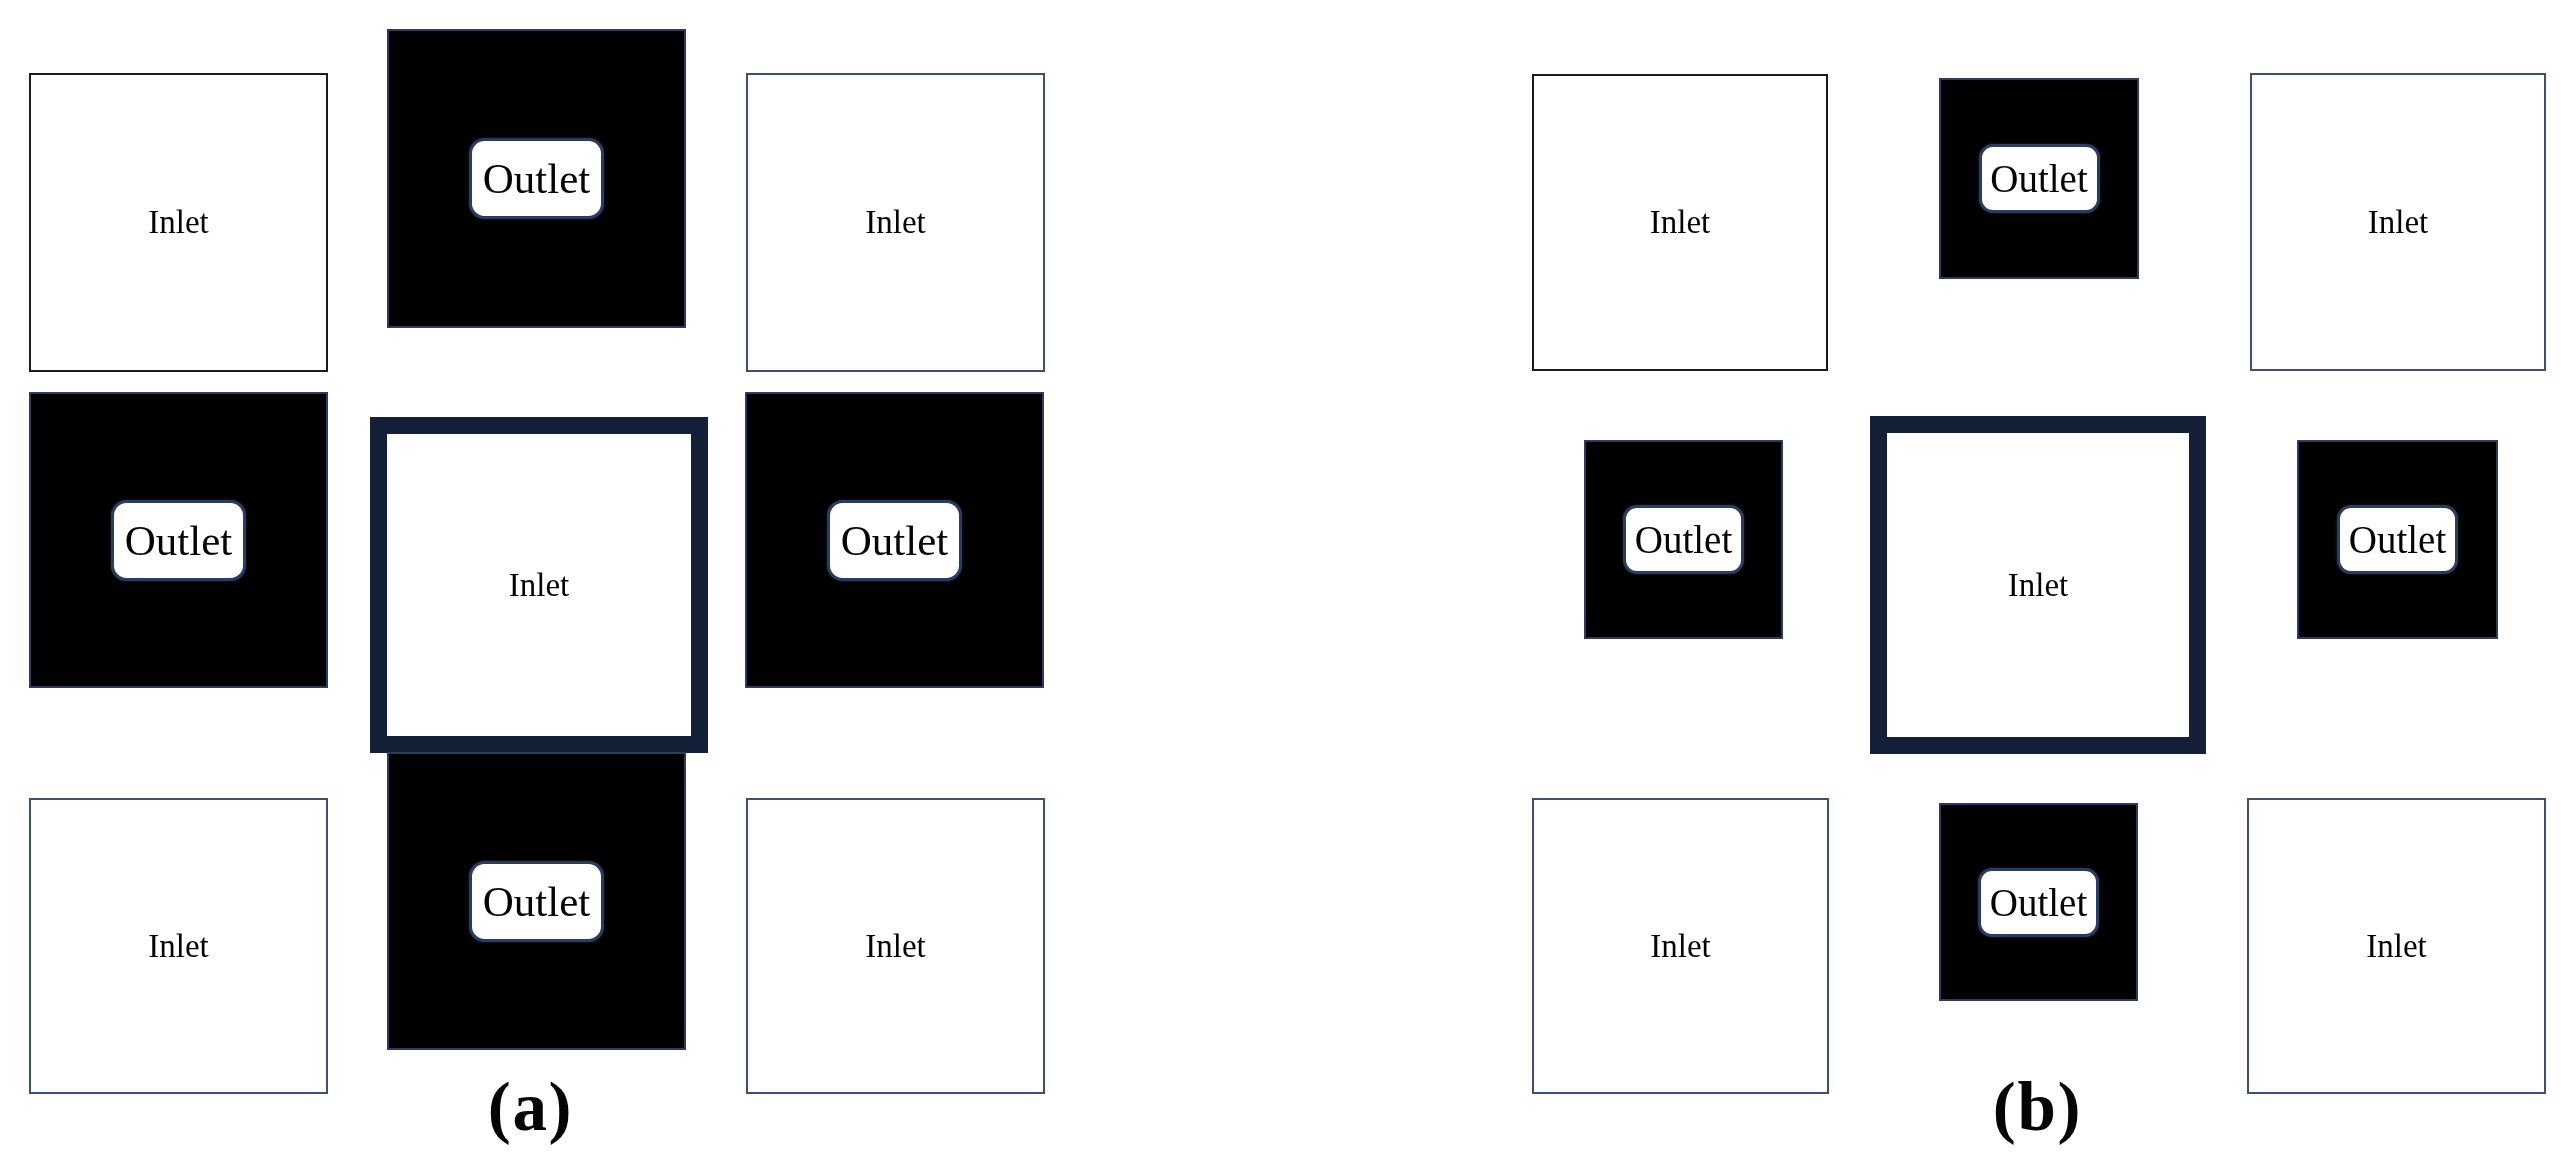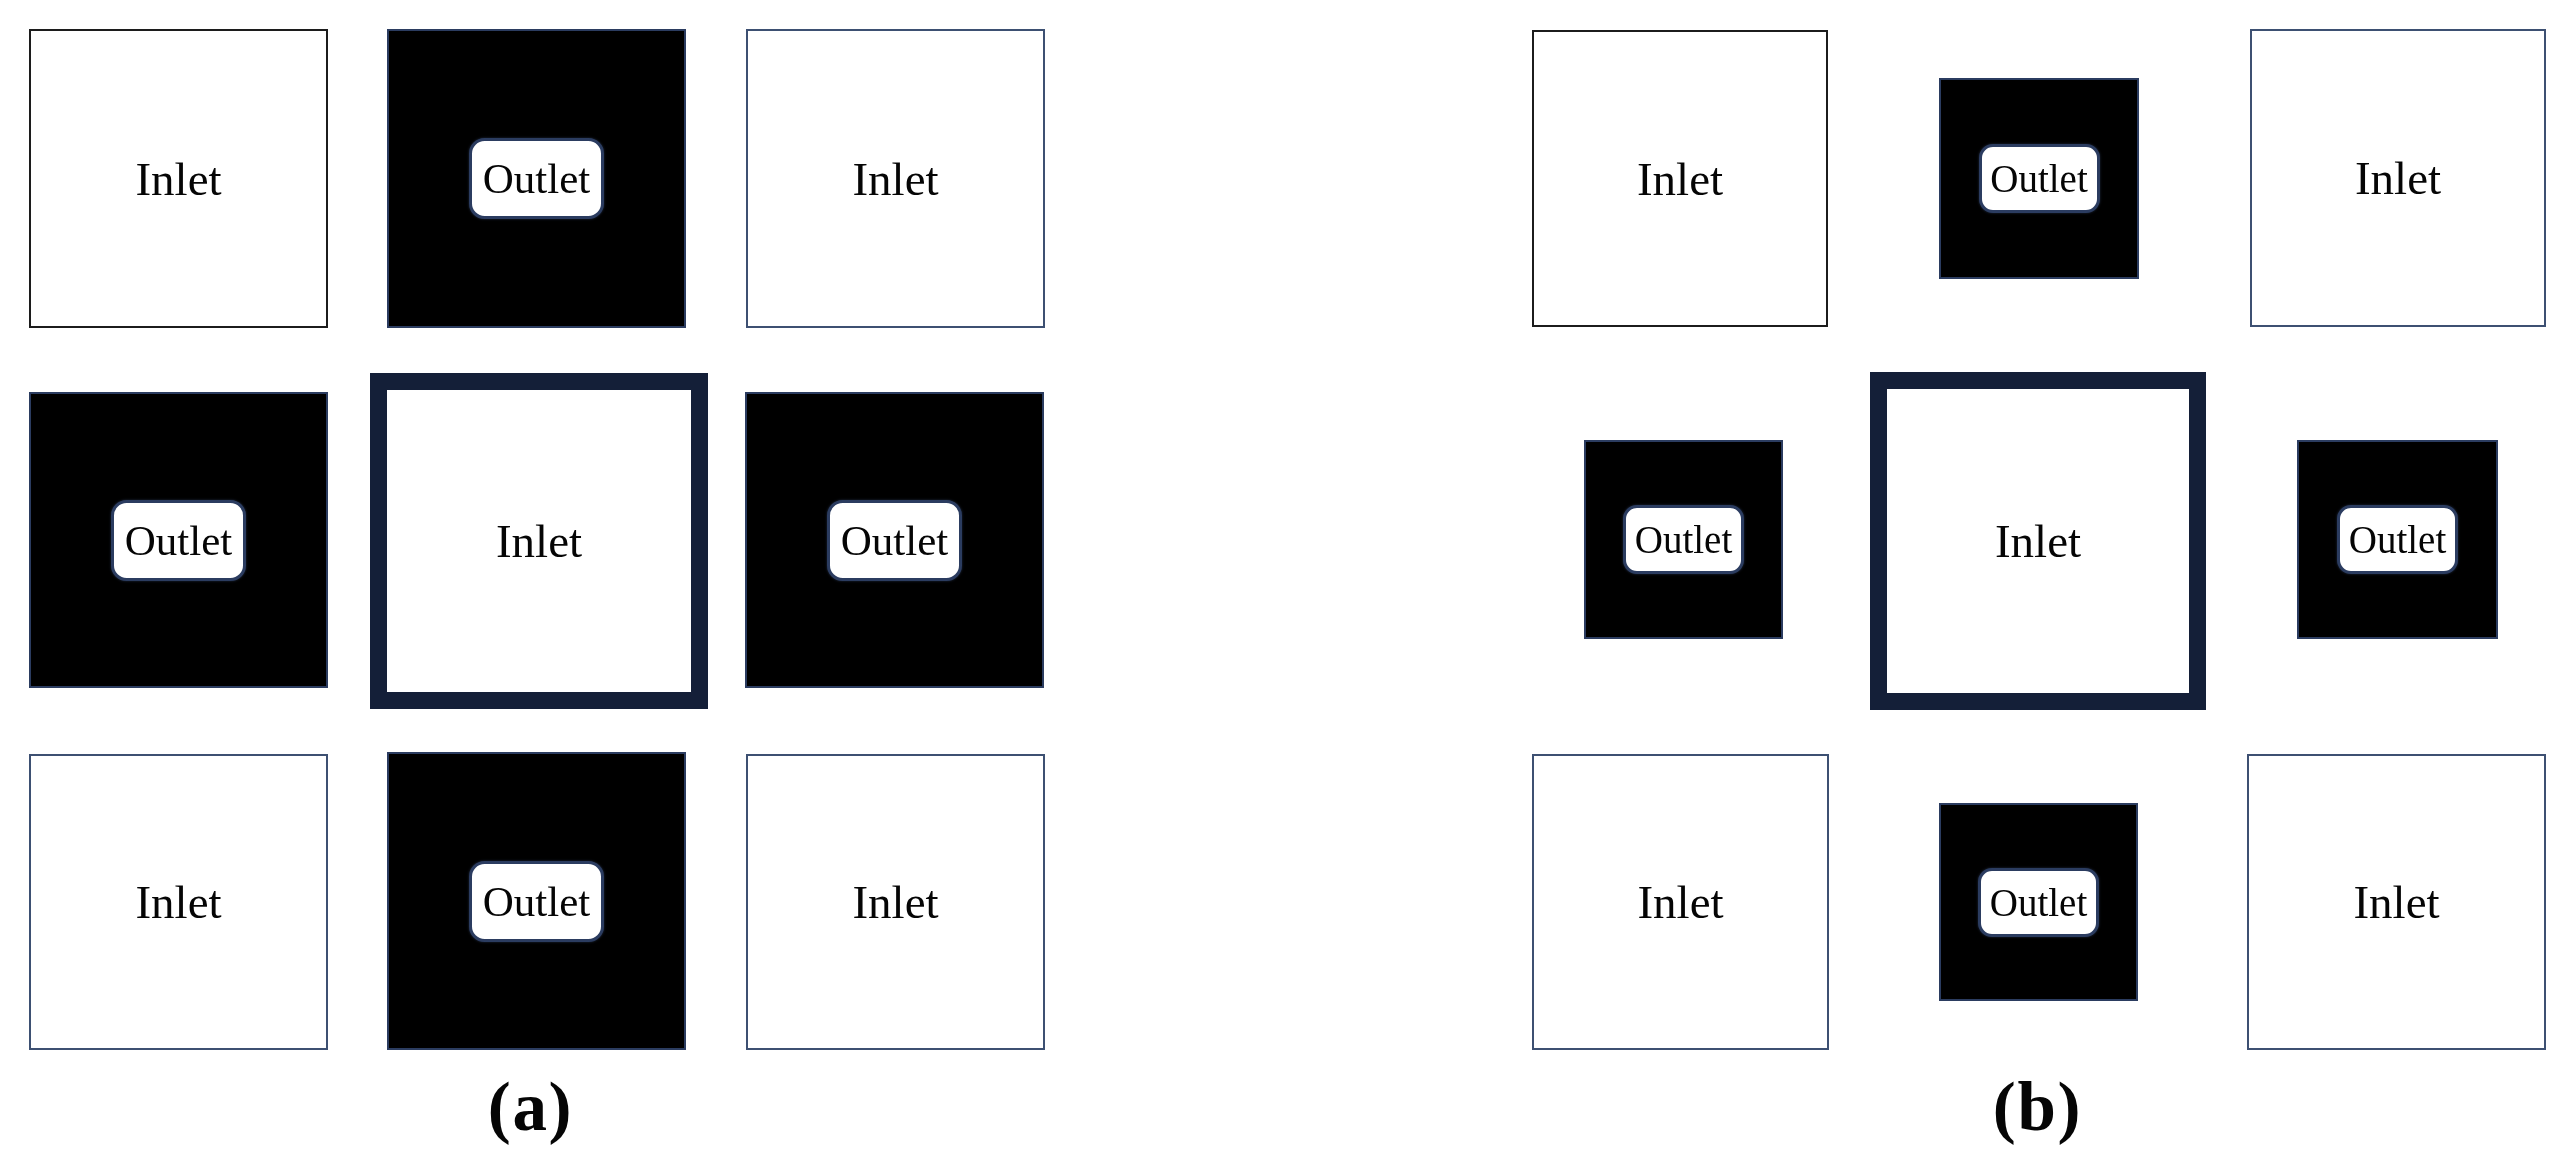--- a/index.html
+++ b/index.html
@@ -23,21 +23,22 @@
     color:var(--text-color);
   }
   .cell{
     position:absolute;
     box-sizing:border-box;
     display:flex;align-items:center;justify-content:center;
   }
   .inlet{
     background:var(--cell-fill-white);
     border:2.6px solid var(--border-navy);
-    font-size:47px;
+    font-size:33px;
+    margin-top:44px;
   }
   .inlet.black-border{border-color:var(--border-black);}
   .inlet.center-cell{border:17.3px solid var(--border-thick-navy);}
   .outlet{
     background:var(--cell-fill-black);
     border:2.6px solid var(--border-outlet-navy);
   }
   .pill{
     box-sizing:border-box;
     width:135px;height:81px;

